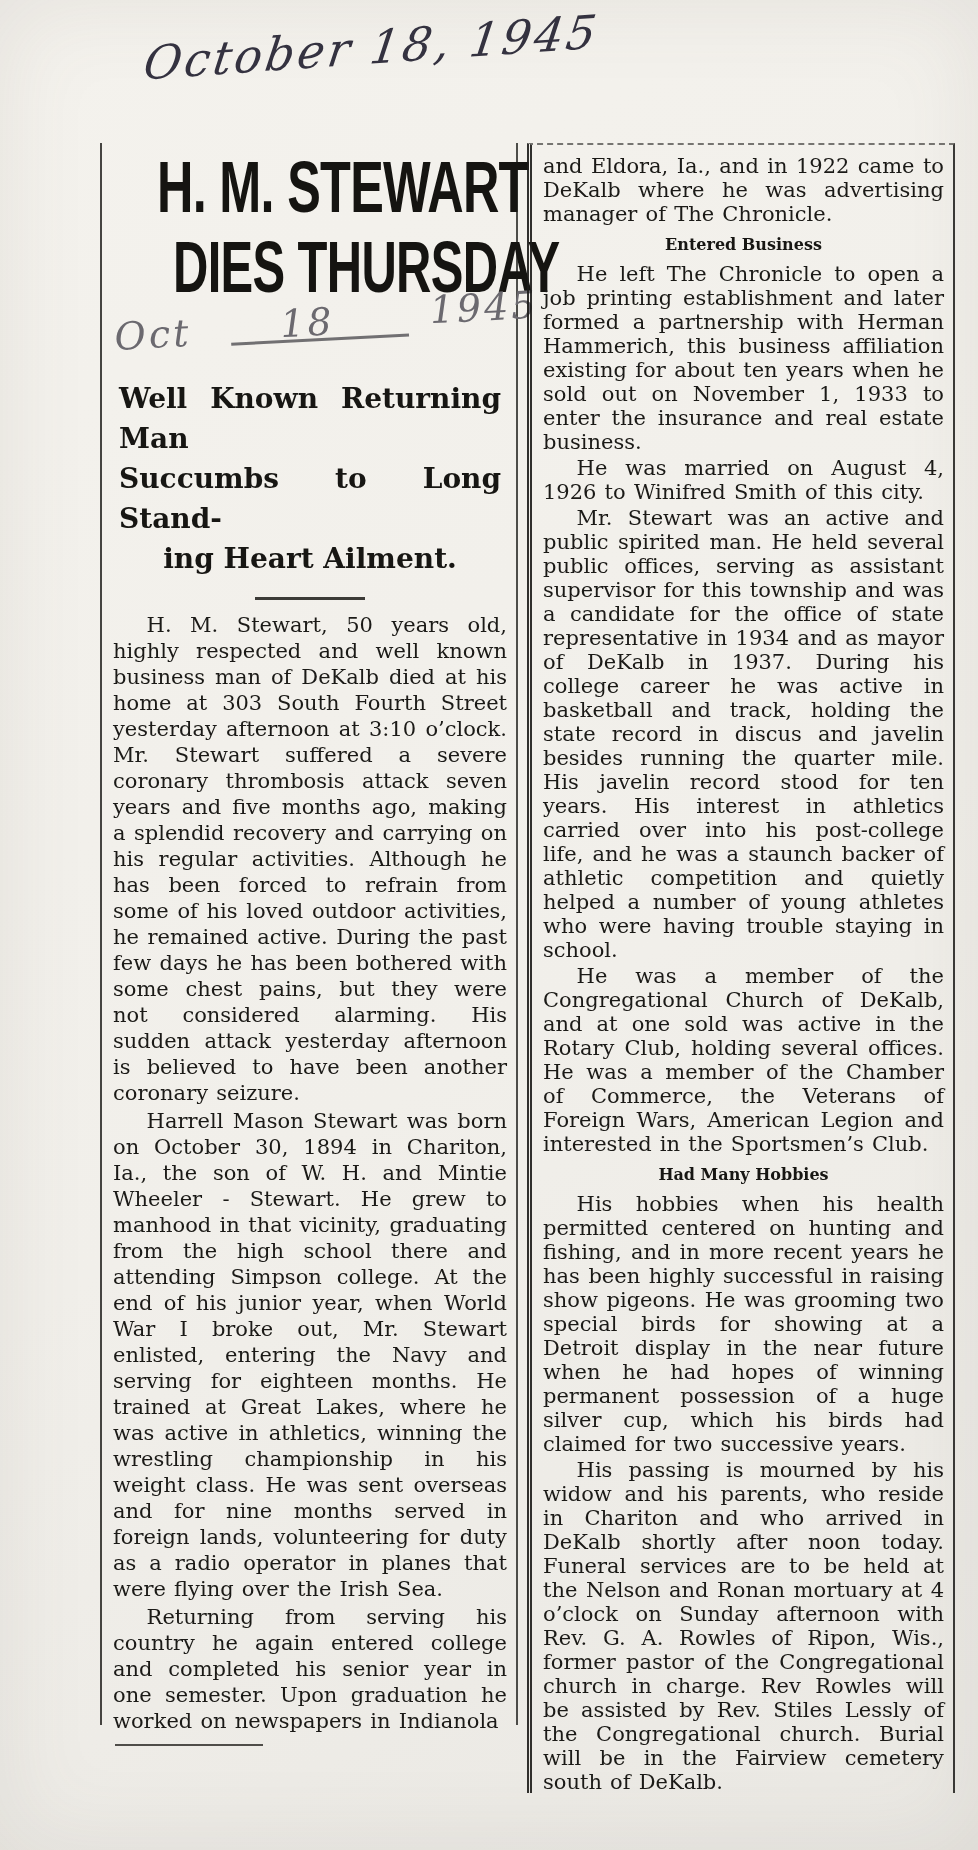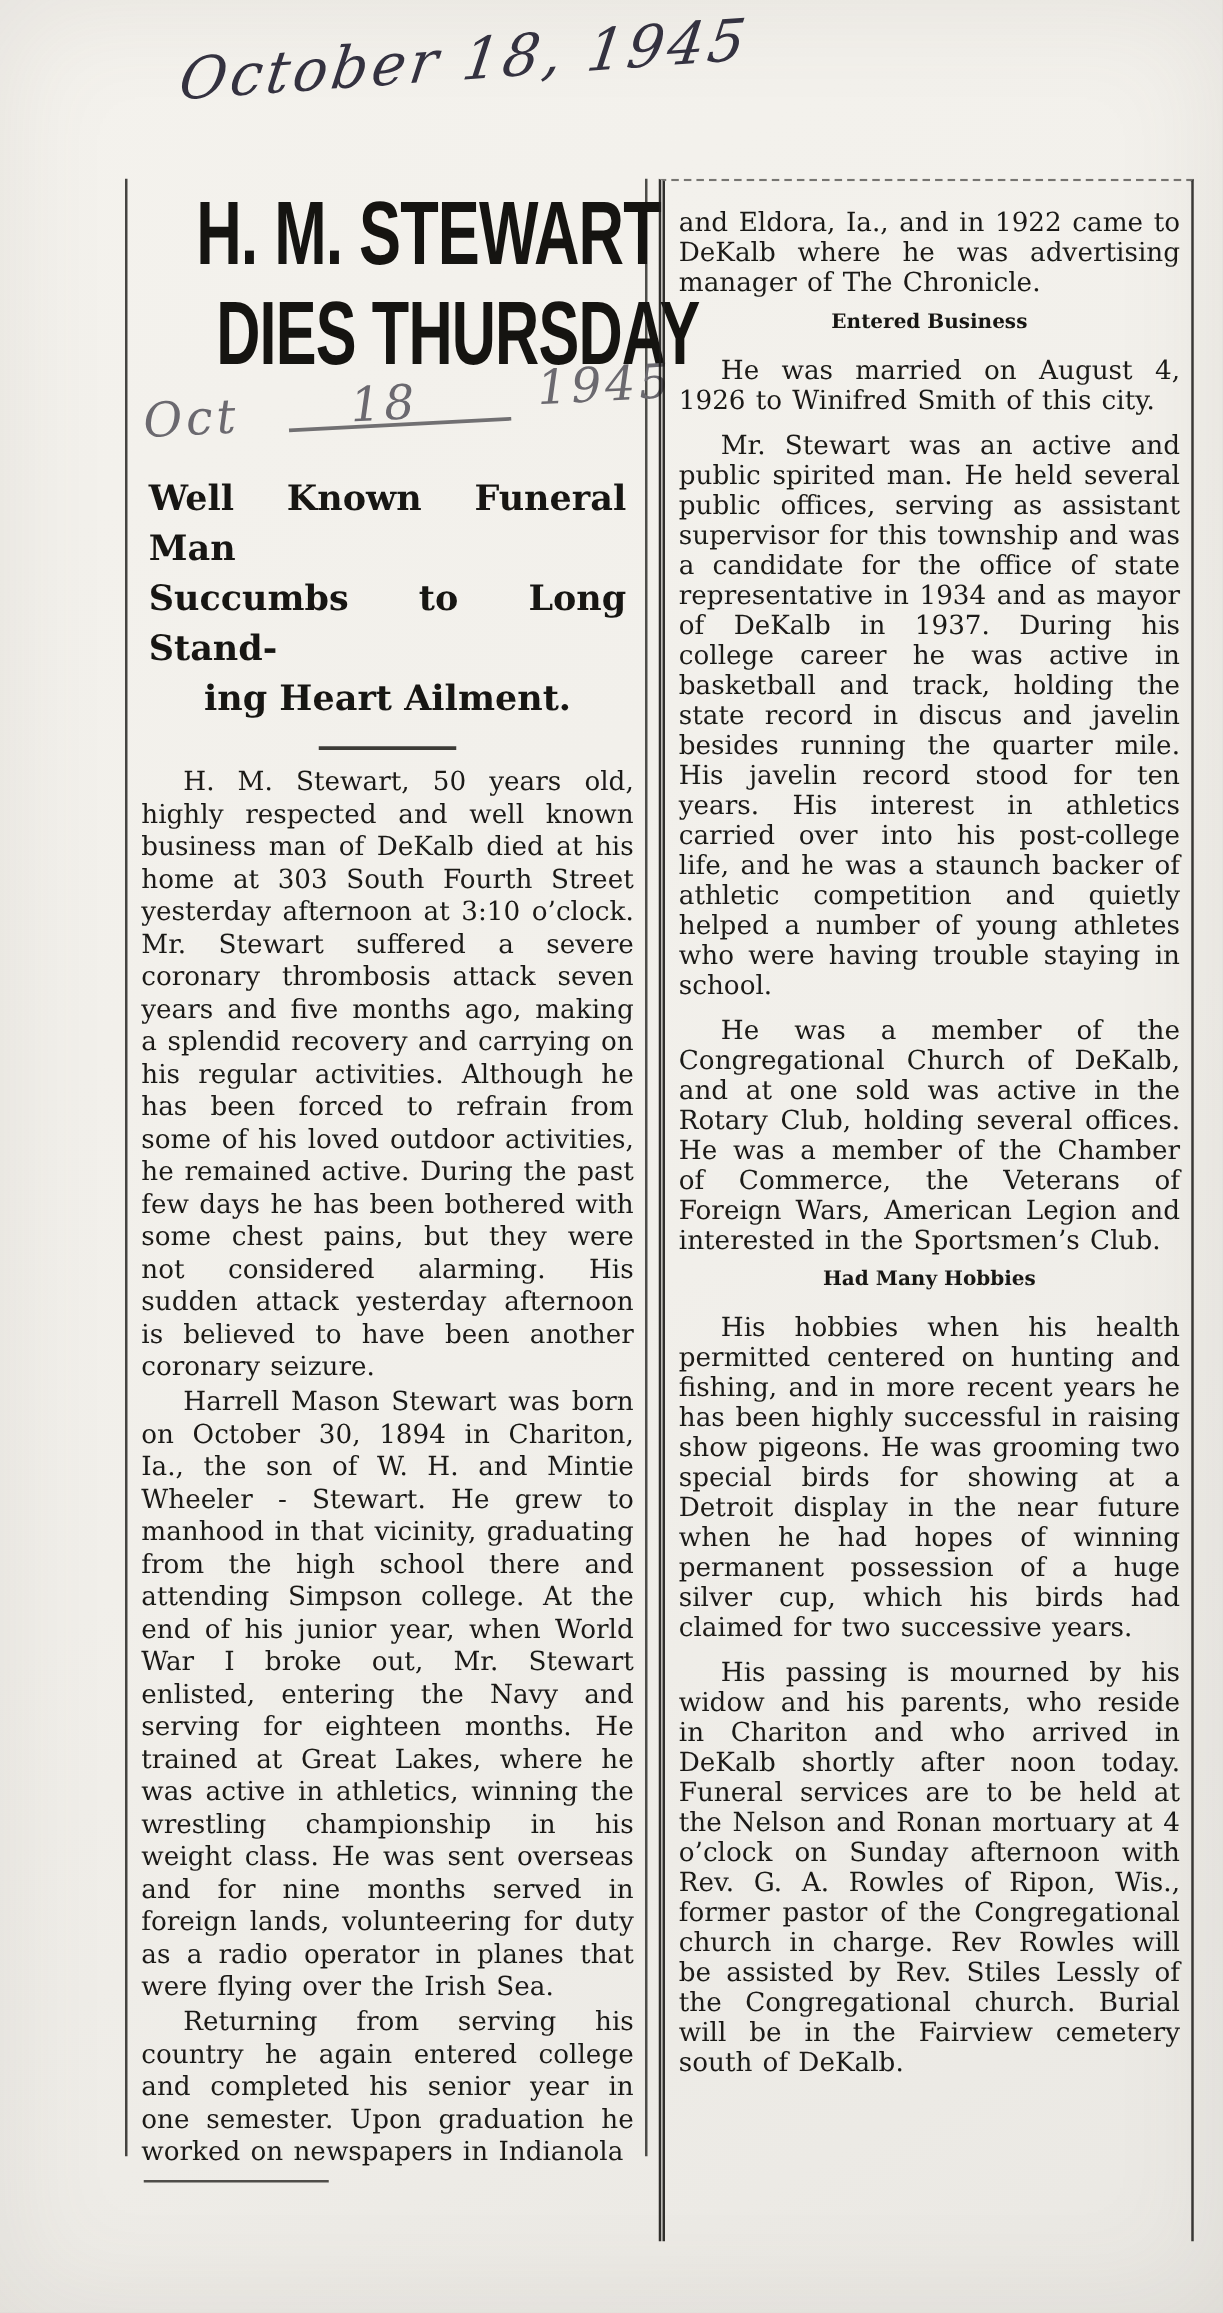--- a/index.html
+++ b/index.html
@@ -94,21 +94,21 @@
 
   .para {
     margin: 0 0 2px 0;
     font-size: 21px;
     line-height: 26px;
     text-align: justify;
     text-indent: 1.6em;
     word-spacing: 1.5px;
     color: #1b1a17;
   }
-  .col-right .para { line-height: 24px; margin-top: 12px; }
+  .col-right .para { line-height: 24px; }
   .para.no-indent { text-indent: 0; }
 
   .section-head {
     margin: 4px 0 2px 0;
     font-size: 16px;
     line-height: 30px;
     font-weight: 700;
     text-align: center;
     color: #171613;
   }
@@ -145,21 +145,21 @@
     </div>
 
     <div class="pencil-note">
       <span class="pencil-word pw-oct">Oct</span>
       <span class="pencil-word pw-18">18</span>
       <span class="pencil-strike"></span>
       <span class="pencil-word pw-1945">1945</span>
     </div>
 
     <div class="subhead">
-      <div class="subhead-line spread">Well Known Funeral Man</div>
+      <div class="subhead-line spread">Well Known Returning Man</div>
       <div class="subhead-line spread">Succumbs to Long Stand-</div>
       <div class="subhead-line centered">ing Heart Ailment.</div>
     </div>
 
     <div class="subhead-rule"></div>
 
     <p class="para">H. M. Stewart, 50 years old, highly respected and well known business man of DeKalb died at his home at 303 South Fourth Street yesterday afternoon at 3:10 o’clock. Mr. Stewart suffered a severe coronary thrombosis attack seven years and five months ago, making a splendid recovery and carrying on his regular activities. Although he has been forced to refrain from some of his loved outdoor activities, he remained active. During the past few days he has been bothered with some chest pains, but they were not considered alarming. His sudden attack yesterday afternoon is believed to have been another coronary seizure.</p>
 
 
     <p class="para">Harrell Mason Stewart was born on October 30, 1894 in Chariton, Ia., the son of W. H. and Mintie Wheeler - Stewart. He grew to manhood in that vicinity, graduating from the high school there and attending Simpson college. At the end of his junior year, when World War I broke out, Mr. Stewart enlisted, entering the Navy and serving for eighteen months. He trained at Great Lakes, where he was active in athletics, winning the wrestling championship in his weight class. He was sent overseas and for nine months served in foreign lands, volunteering for duty as a radio operator in planes that were flying over the Irish Sea.</p>
@@ -168,20 +168,21 @@
 
     <div class="end-rule"></div>
   </div>
 
   <div class="col-right">
 
     <p class="para no-indent">and Eldora, Ia., and in 1922 came to DeKalb where he was advertising manager of The Chronicle.</p>
 
     <div class="section-head">Entered Business</div>
 
+    <p class="para">He left The Chronicle to open a job printing establishment and later formed a partnership with Herman Hammerich, this business affiliation existing for about ten years when he sold out on November 1, 1933 to enter the insurance and real estate business.</p>
 
     <p class="para">He was married on August 4, 1926 to Winifred Smith of this city.</p>
 
     <p class="para">Mr. Stewart was an active and public spirited man. He held several public offices, serving as assistant supervisor for this township and was a candidate for the office of state representative in 1934 and as mayor of DeKalb in 1937. During his college career he was active in basketball and track, holding the state record in discus and javelin besides running the quarter mile. His javelin record stood for ten years. His interest in athletics carried over into his post-college life, and he was a staunch backer of athletic competition and quietly helped a number of young athletes who were having trouble staying in school.</p>
 
     <p class="para">He was a member of the Congregational Church of DeKalb, and at one sold was active in the Rotary Club, holding several offices. He was a member of the Chamber of Commerce, the Veterans of Foreign Wars, American Legion and interested in the Sportsmen’s Club.</p>
 
     <div class="section-head">Had Many Hobbies</div>
 
     <p class="para">His hobbies when his health permitted centered on hunting and fishing, and in more recent years he has been highly successful in raising show pigeons. He was grooming two special birds for showing at a Detroit display in the near future when he had hopes of winning permanent possession of a huge silver cup, which his birds had claimed for two successive years.</p>

